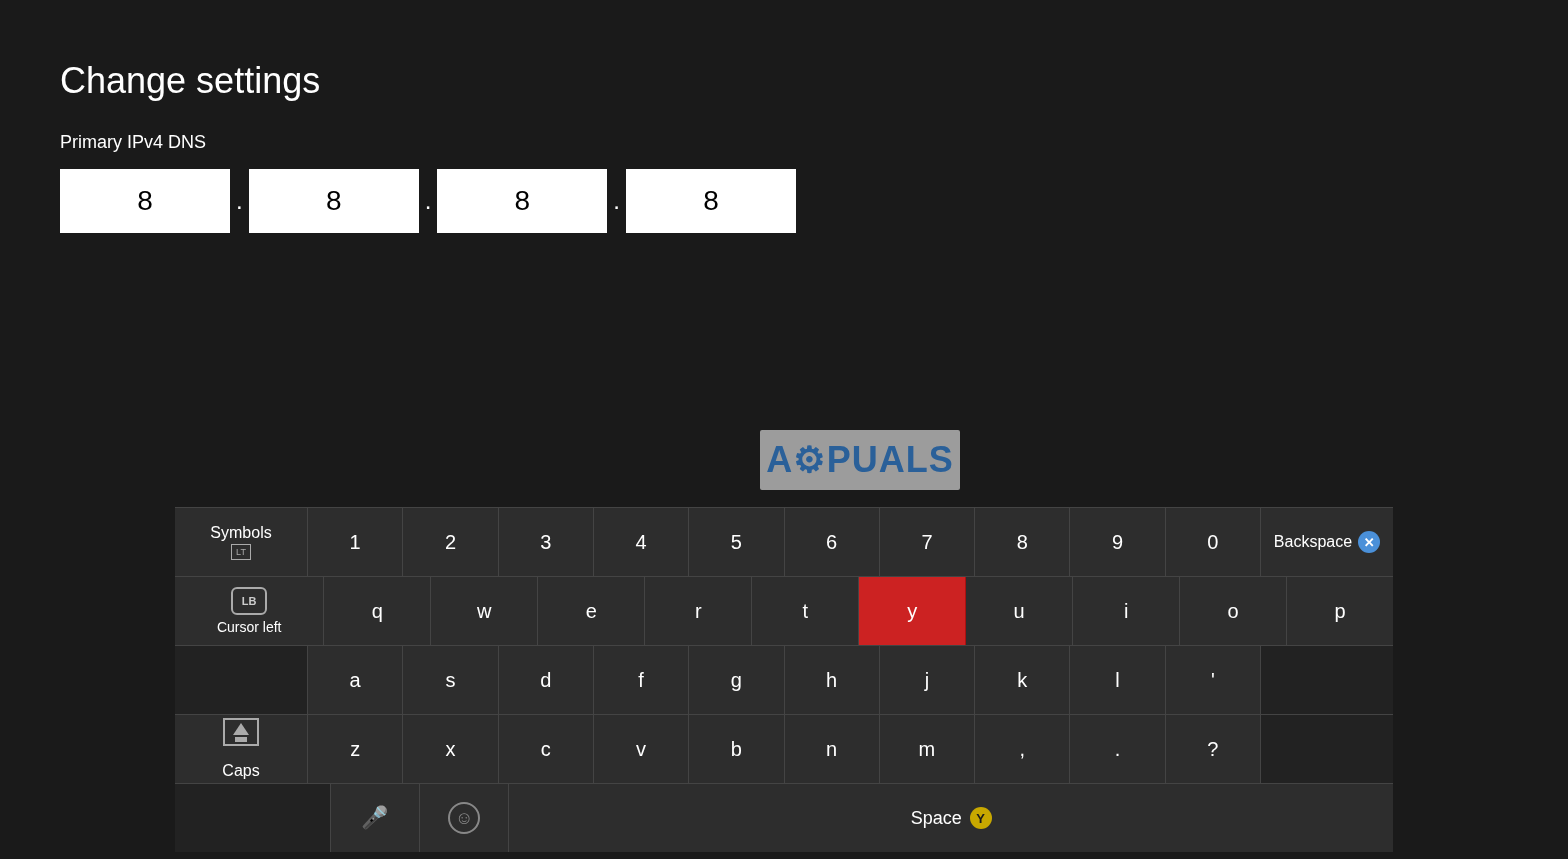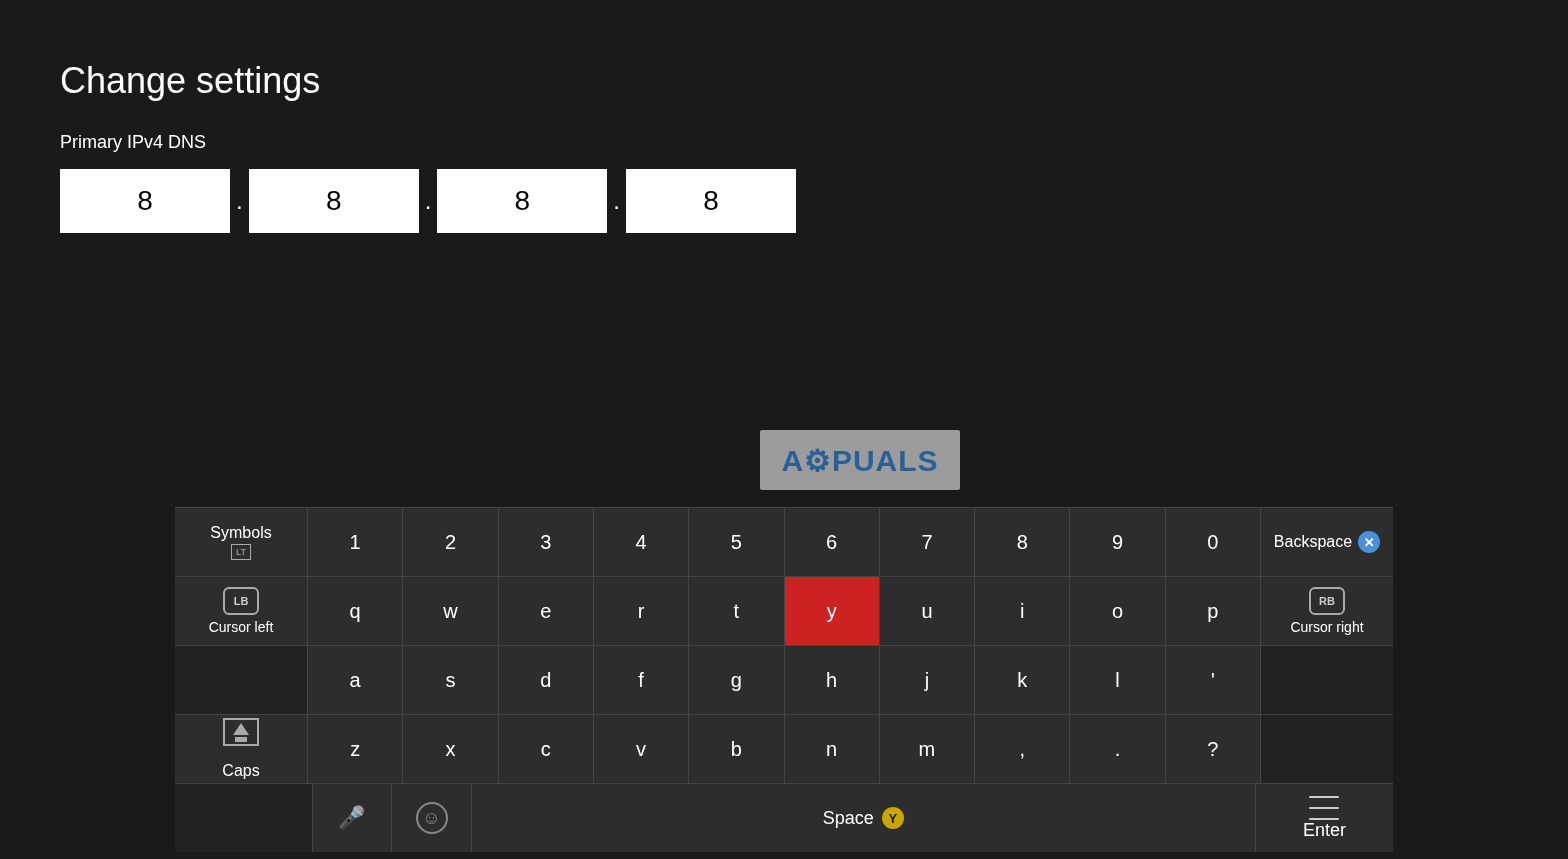--- a/index.html
+++ b/index.html
@@ -255,21 +255,21 @@
     <span class="dns-dot">.</span>
     <div class="dns-octet">8</div>
     <span class="dns-dot">.</span>
     <div class="dns-octet">8</div>
     <span class="dns-dot">.</span>
     <div class="dns-octet">8</div>
   </div>
 </div>
 
 <div class="watermark">
-  <span style="color:#2a6099; font-weight:900; font-size:30px; letter-spacing:1px;">A⚙PUALS</span>
+  <span style="color:#2a6099; font-weight:900; font-size:36px; letter-spacing:1px;">A⚙PUALS</span>
 </div>
 
 <div class="keyboard-container">
 
   <div class="keyboard-row">
     <div class="key symbols">
       <span>Symbols</span>
       <div class="symbols-badge">LT</div>
     </div>
     <div class="key">
@@ -336,24 +336,20 @@
       </div>
     <div class="key">
         <span>i</span>
       </div>
     <div class="key">
         <span>o</span>
       </div>
     <div class="key">
         <span>p</span>
       </div>
-    <div class="key cursor-right">
-      <div class="rb-icon">RB</div>
-      <span>Cursor right</span>
-    </div>
   </div>
 
   <div class="keyboard-row">
     <div class="key" style="flex:1.4; background:#222;"></div>
     <div class="key">
         <span>a</span>
       </div>
     <div class="key">
         <span>s</span>
       </div>
@@ -432,23 +428,15 @@
     <div class="key" style="flex:0.8;">
       <span style="font-size:22px;">🎤</span>
     </div>
     <div class="key" style="flex:0.8;">
       <div class="emoji-icon">☺</div>
     </div>
     <div class="key space-key">
       <span>Space</span>
       <div class="y-circle">Y</div>
     </div>
-    <div class="key enter-key" style="flex:1.4;">
-      <div class="menu-icon">
-        <span></span>
-          <span></span>
-          <span></span>
-      </div>
-      <span>Enter</span>
-    </div>
   </div>
 
 </div>
 
 </body></html>

